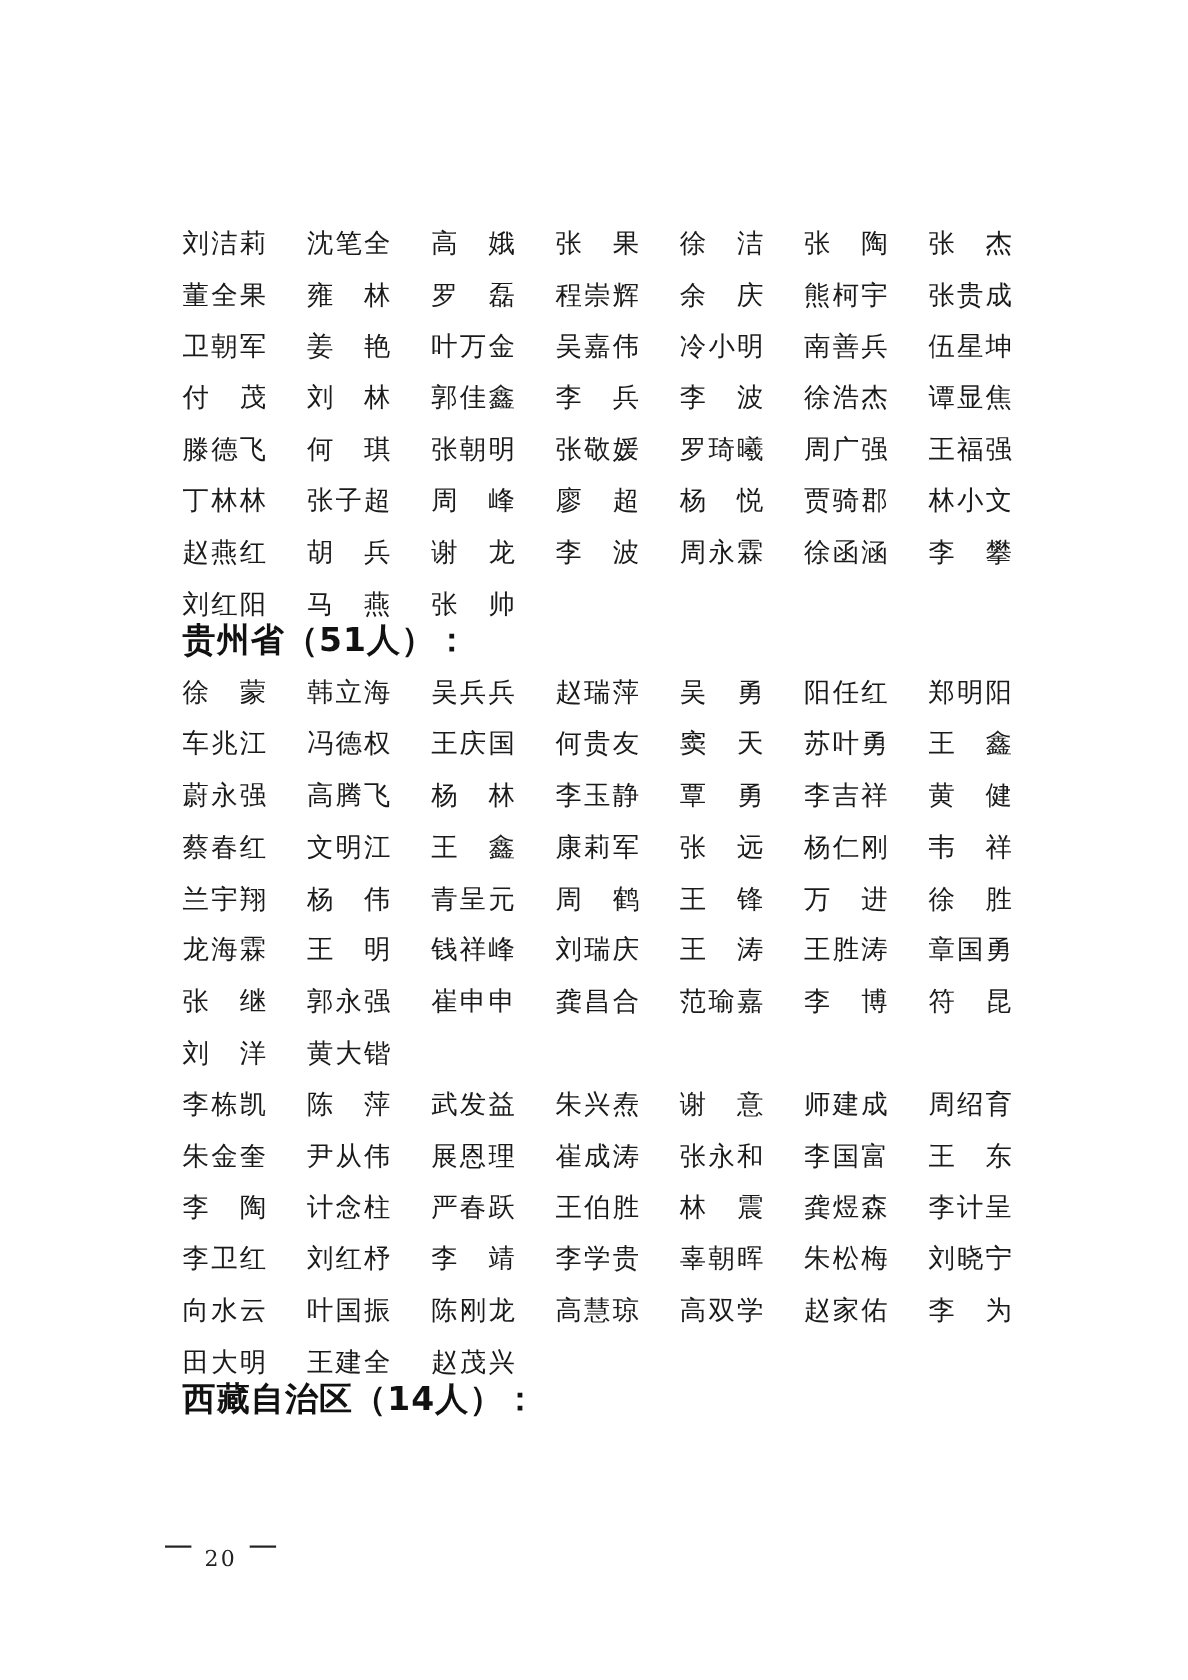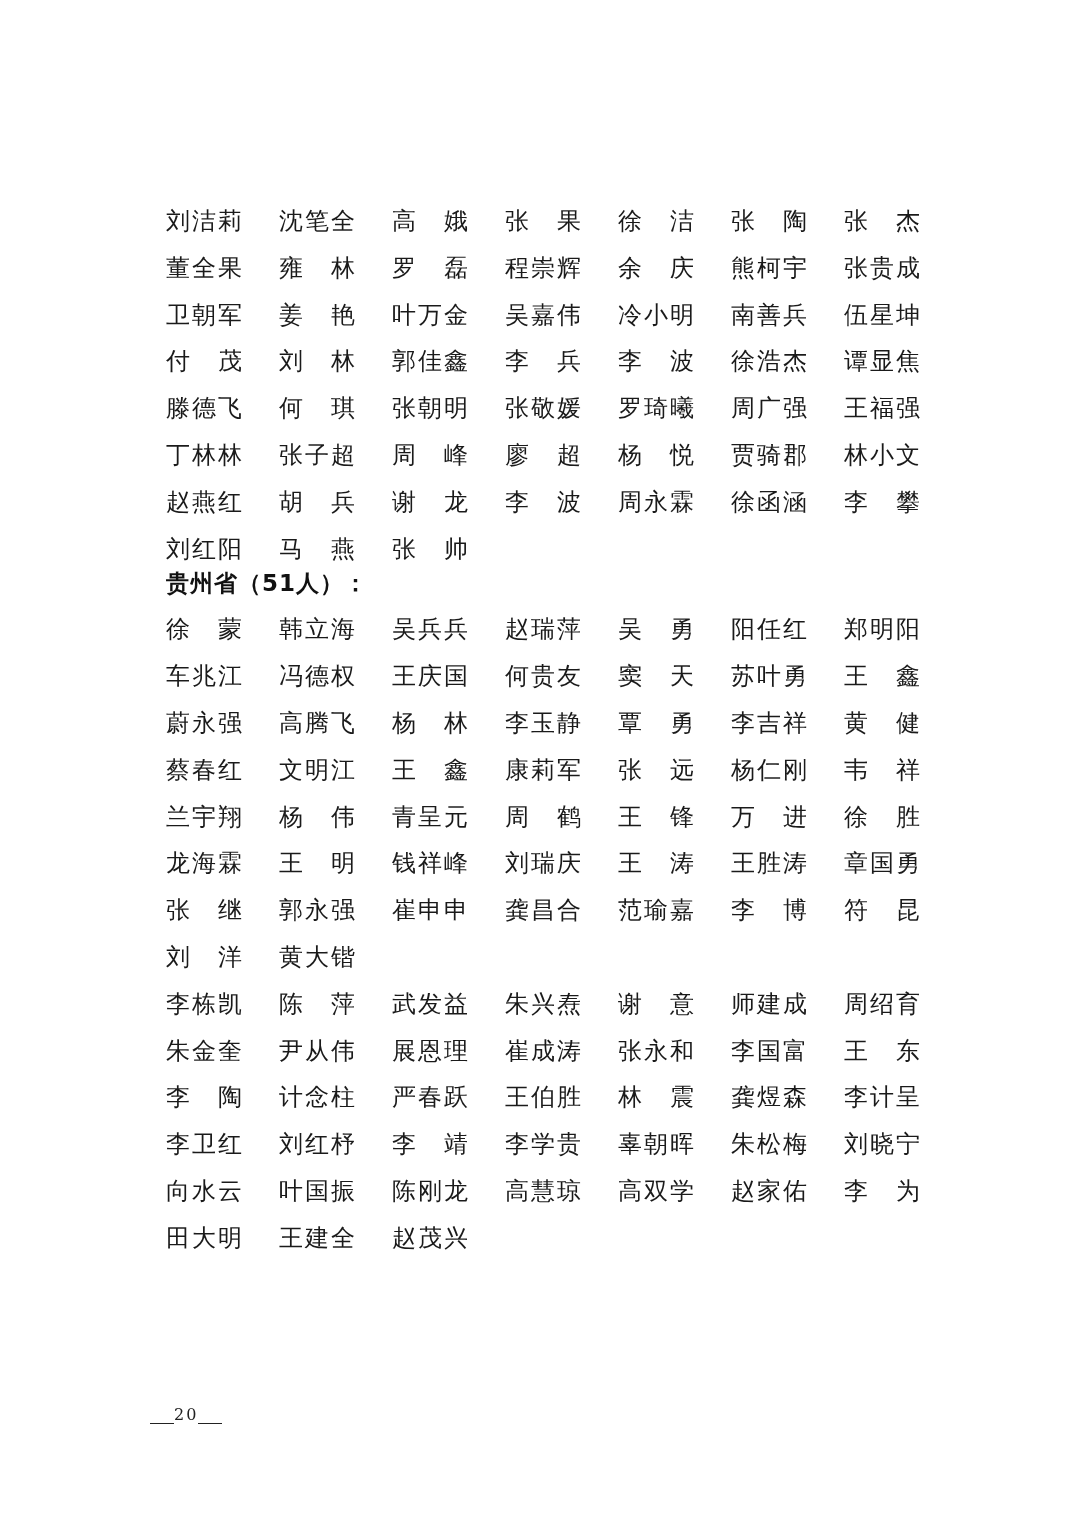--- a/index.html
+++ b/index.html
@@ -44,38 +44,39 @@
       justify-content: space-between;
       align-items: center;
       letter-spacing: 0;
     }
     .name span {
       display: inline-block;
     }
     .province-heading {
       font-family: "DejaVu Sans", "Liberation Sans", sans-serif;
       font-weight: bold;
-      font-size: 23px;
+      font-size: 30px;
       height: 34px;
       line-height: 34px;
       margin-top: -6px;
       margin-bottom: 6px;
       color: #111;
       letter-spacing: 1px;
     }
     .page-number {
       position: absolute;
       left: 150px;
       top: 1405px;
-      font-size: 16px;
+      font-size: 20px;
       font-family: "DejaVu Serif", "Liberation Serif", serif;
       color: #222;
       letter-spacing: 2px;
       display: flex;
-      align-items: flex-end;
+      align-items: flex-start;
+      gap: 12px;
     }
     .dash {
       display: inline-block;
       width: 24px;
       height: 1.5px;
       background: #222;
     }
   </style>
 </head>
 <body>
@@ -736,19 +737,20 @@
           <span>王</span>
           <span>建</span>
           <span>全</span>
         </div>
         <div class="name">
           <span>赵</span>
           <span>茂</span>
           <span>兴</span>
         </div>
       </div>
+      <div class="province-heading">西藏自治区（14人）：</div>
     </div>
   <div class="page-number">
     <span class="dash"></span>
     <span>20</span>
     <span class="dash"></span>
   </div>
 </div>
 
 </body></html>

